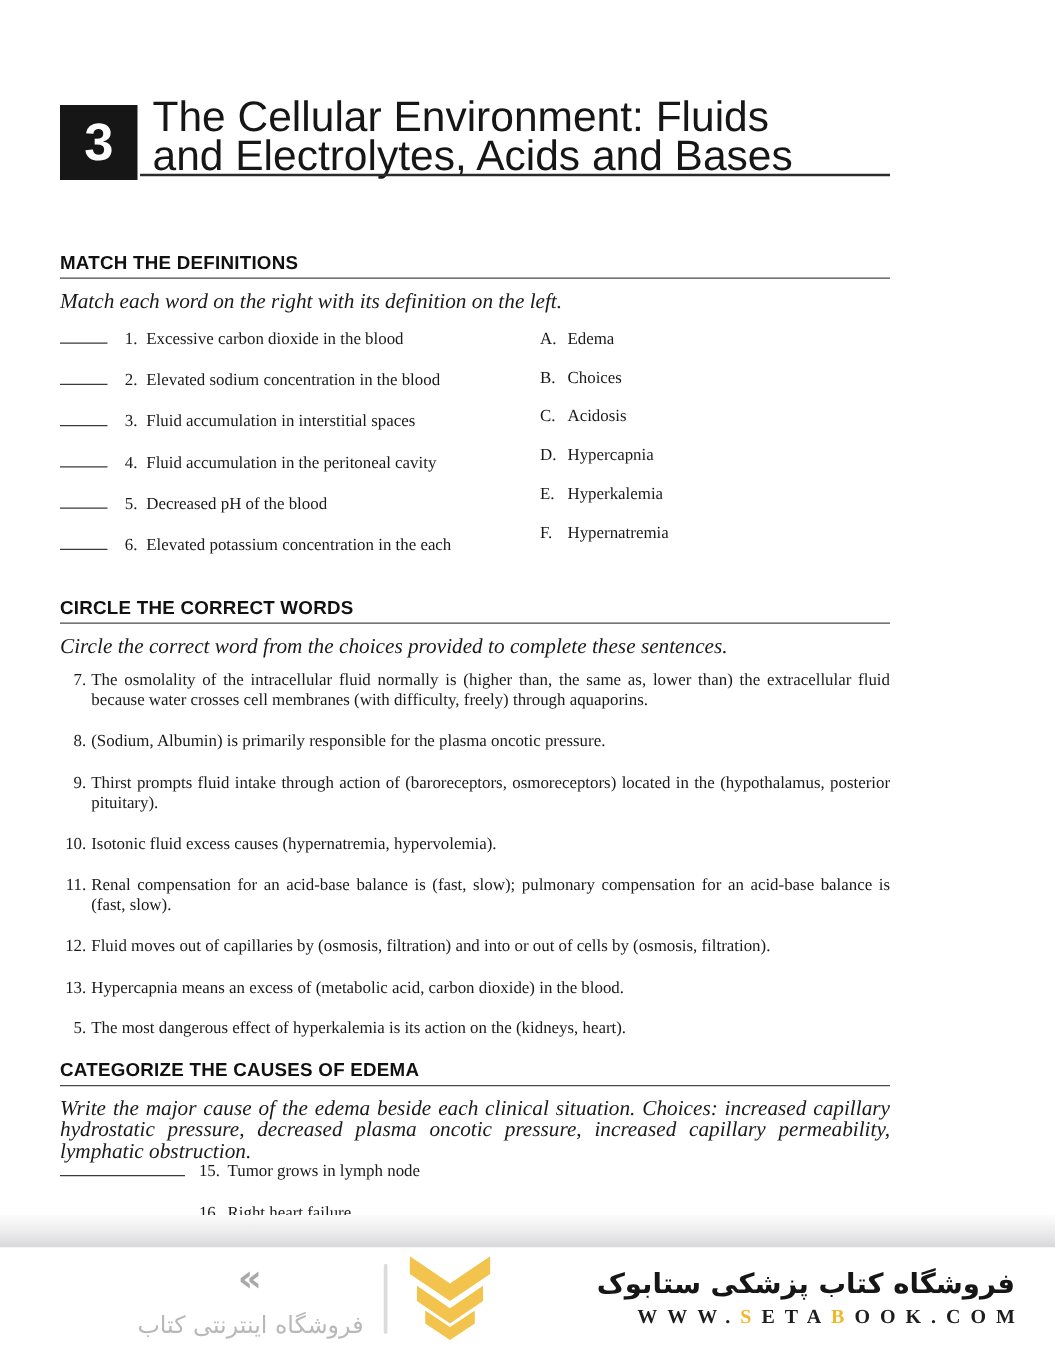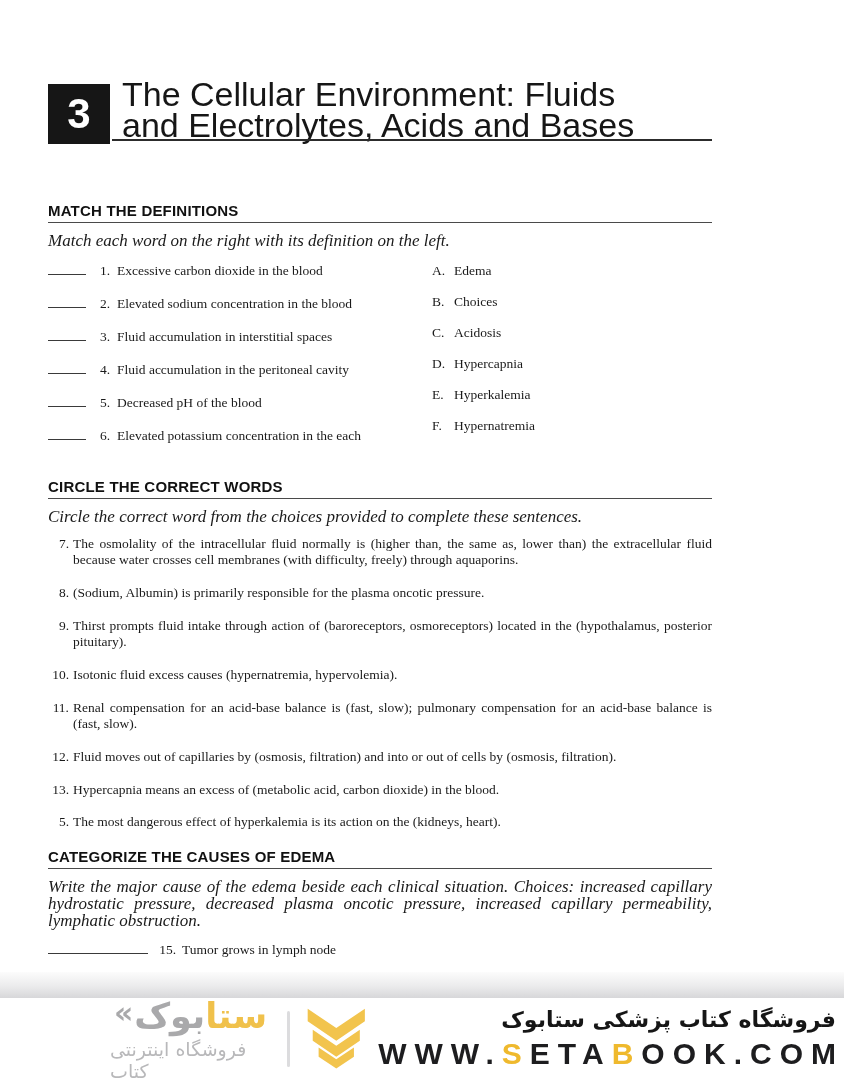--- a/index.html
+++ b/index.html
@@ -47,21 +47,21 @@
 
   
   .citems { margin-top:11px; }
   .citem {
     position:relative; padding-left:25px; font-size:13.5px; line-height:16.3px;
     text-align:justify; margin-bottom:16.5px;
   }
   .cnum { position:absolute; left:0; top:0; width:21px; text-align:right; }
 
   
-  .cat-items { margin-top:13px; }
+  .cat-items { }
   .cat-row { display:flex; align-items:baseline; height:16px; margin-bottom:17px; font-size:13.5px; }
   .blank-long { display:inline-block; width:100px; height:12px; border-bottom:1.2px solid #3a3a3a; margin-right:8px; }
   .cat-num { width:20px; text-align:right; margin-right:6px; }
 
   
   .scan-band {
     position:absolute; left:0; top:972px; width:844px; height:26px;
     background:linear-gradient(to bottom, #fcfcfc 0%, #ebebec 55%, #d7d7d9 100%);
   }
 
@@ -80,21 +80,21 @@
   .guillemet { color:#a9a9ab; font-size:30px; font-weight:bold; margin-right:1px; transform:translateY(-3px); }
   .w-yellow { color:#f0c14b; }
   .w-gray { color:#a9a9ab; }
   .brand-caption { font-family:"DejaVu Sans",sans-serif; color:#b8b8ba; font-size:19px; margin-top:3px; }
   .brand-divider { width:3px; height:56px; background:#dcdcde; border-radius:2px; }
   .chevron-logo { width:68px; height:74px; display:block; }
 
   .brand-right { display:flex; flex-direction:column; align-items:flex-end; gap:5px;margin-left:12px; }
   .store-fa { font-family:"DejaVu Sans",sans-serif; font-weight:bold; font-size:22px; color:#161616; }
   .site {
-    font-family:Liberation Sans, sans-serif; font-weight:bold; font-size:30px;
+    font-family:Liberation Serif, serif; font-weight:bold; font-size:16px;
     letter-spacing:8px; color:#1d1d1f; margin-right:-8px; white-space:nowrap;text-align:right;
   }
   .seg-y { color:#efb92d; }
 </style>
 </head>
 <body>
 
 <div class="page">
 
   <header class="chapter-header">
@@ -206,21 +206,20 @@
     </div>
   </section>
 
   <div class="scan-band"></div>
 
   <footer class="footer">
     <div class="brand-left">
       <div class="brand-text">
         <div class="brand-word">
           <span class="guillemet">«</span>
-            <span dir="rtl"><span class="w-yellow">ستا</span><span class="w-gray">بوک</span></span>
         </div>
         <div class="brand-caption">فروشگاه اینترنتی کتاب</div>
       </div>
       <div class="brand-divider"></div>
       <svg class="chevron-logo" viewBox="0 0 72 76" xmlns="http://www.w3.org/2000/svg">
         <polygon fill="#f2c44d" points="2,2 36,25 70,2 70,17 36,40 2,17"></polygon>
         <polygon fill="#f2c44d" points="8,27 36,46 64,27 64,40 36,59 8,40"></polygon>
         <polygon fill="#f2c44d" points="15,48 36,62 57,48 57,59 36,73 15,59"></polygon>
       </svg>
     </div>

